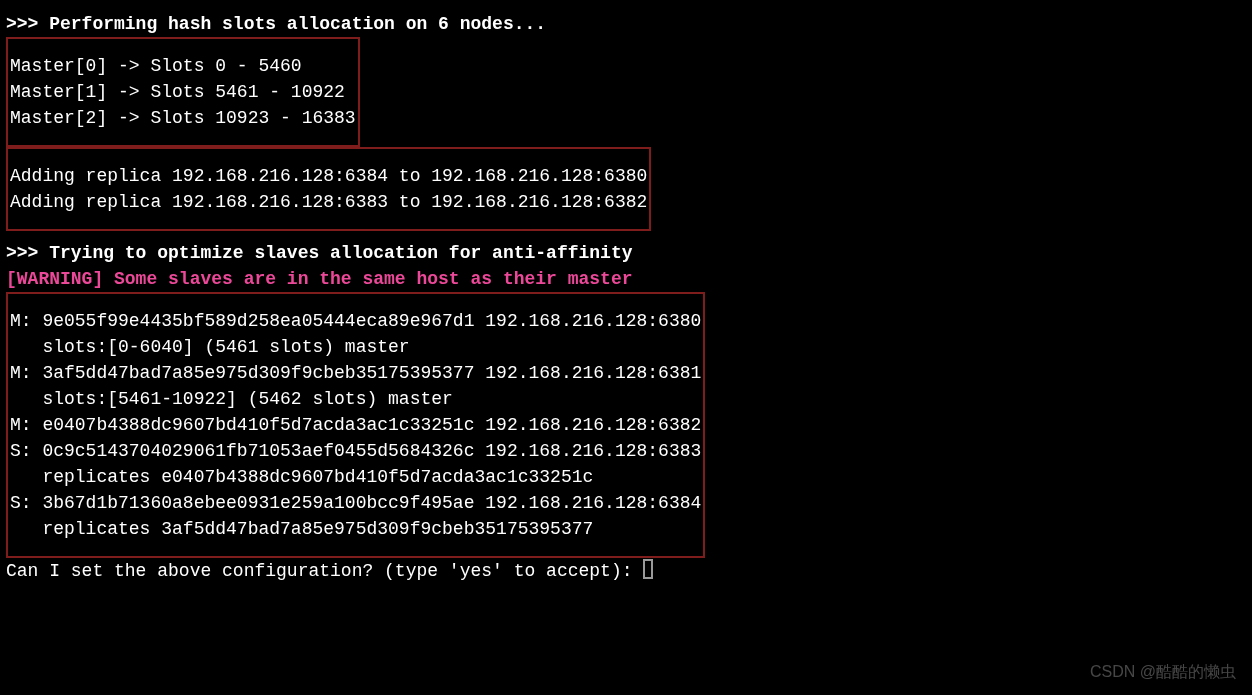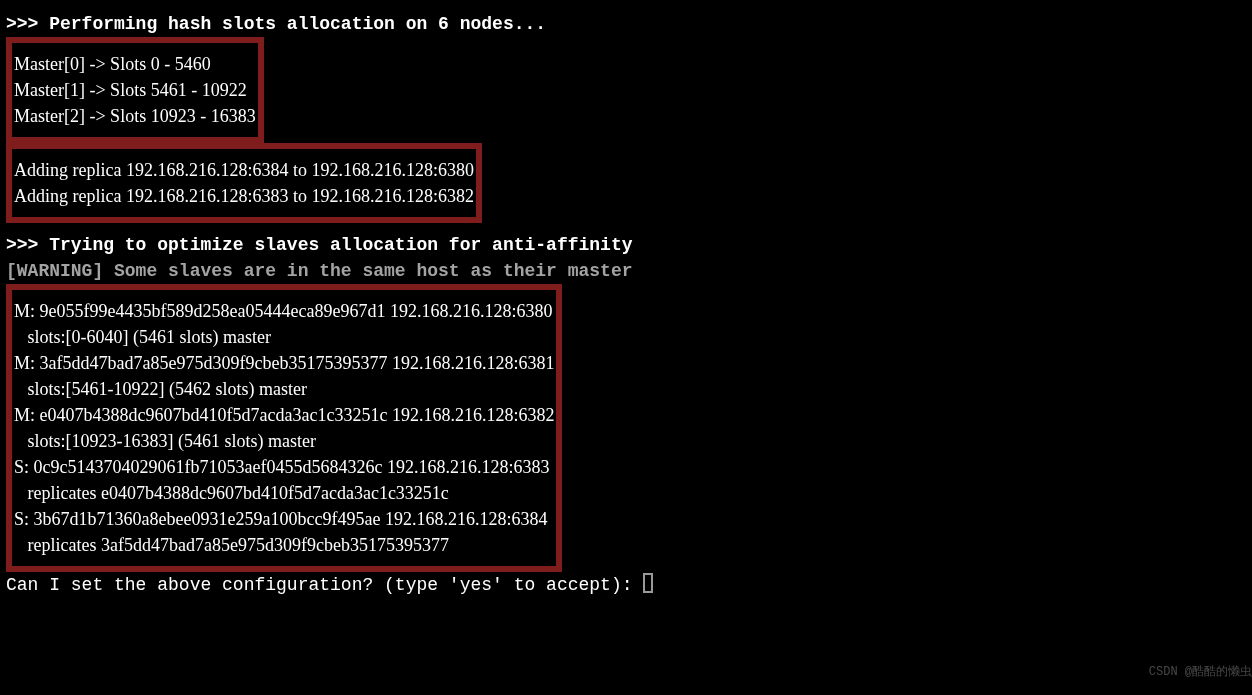--- a/index.html
+++ b/index.html
@@ -9,43 +9,42 @@
     font-family: "Courier New", Consolas, monospace;
     font-size: 18px;
     line-height: 26px;
     width: 1252px;
     height: 695px;
     padding: 2px 6px;
     overflow: hidden;
     position: relative;
   }
   .bold { font-weight: bold; margin-top: 9px; }
-  .warn { color: #a3a3a3; font-weight: bold; }
+  .warn { color: #ec4899; font-weight: bold; }
   .box {
-    border: 6px solid #7f1d1d;
-    padding: 8px 2px;
+    border: 2px solid #7f1d1d;
+    padding: 14px 2px;
     display: inline-block;
     line-height: 26px;
-    font-family: Liberation Serif, serif;
   }
   .line { white-space: pre; }
   .cursor {
     display: inline-block;
     width: 10px;
     height: 20px;
     border: 2px solid #999;
     vertical-align: -3px;
   }
   .watermark {
     position: absolute;
-    right: 0;
+    right: 16px;
     bottom: 10px;
     color: rgba(200,200,200,0.35);
-    font-size: 12px;
-    font-family: Liberation Mono, monospace;
+    font-size: 16px;
+    font-family: Liberation Sans, sans-serif;
   }
 </style>
 </head>
 <body>
 
 
 
 <div class="line bold">&gt;&gt;&gt; Performing hash slots allocation on 6 nodes...</div>
 
 <div class="box">
@@ -63,21 +62,20 @@
 
 <div class="line bold">&gt;&gt;&gt; Trying to optimize slaves allocation for anti-affinity</div>
 <div class="line warn">[WARNING] Some slaves are in the same host as their master</div>
 
 <div class="box">
   <div class="line">M: 9e055f99e4435bf589d258ea05444eca89e967d1 192.168.216.128:6380</div>
   <div class="line">   slots:[0-6040] (5461 slots) master</div>
   <div class="line">M: 3af5dd47bad7a85e975d309f9cbeb35175395377 192.168.216.128:6381</div>
   <div class="line">   slots:[5461-10922] (5462 slots) master</div>
   <div class="line">M: e0407b4388dc9607bd410f5d7acda3ac1c33251c 192.168.216.128:6382</div>
-  <div class="line">   slots:[10923-16383] (5461 slots) master</div>
   <div class="line">S: 0c9c5143704029061fb71053aef0455d5684326c 192.168.216.128:6383</div>
   <div class="line">   replicates e0407b4388dc9607bd410f5d7acda3ac1c33251c</div>
   <div class="line">S: 3b67d1b71360a8ebee0931e259a100bcc9f495ae 192.168.216.128:6384</div>
   <div class="line">   replicates 3af5dd47bad7a85e975d309f9cbeb35175395377</div>
 </div>
 
 <div class="line"><span>Can I set the above configuration? (type 'yes' to accept): </span><span class="cursor"></span></div>
 
 <div class="watermark">CSDN @酷酷的懒虫</div>
 

